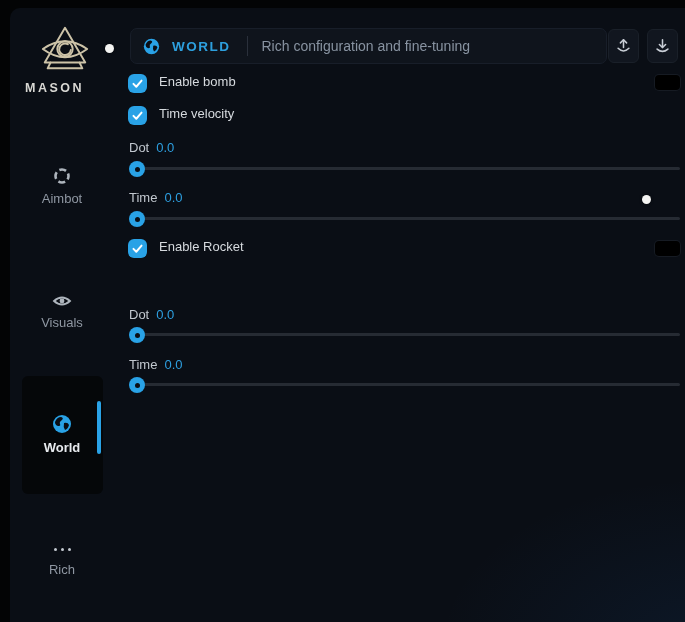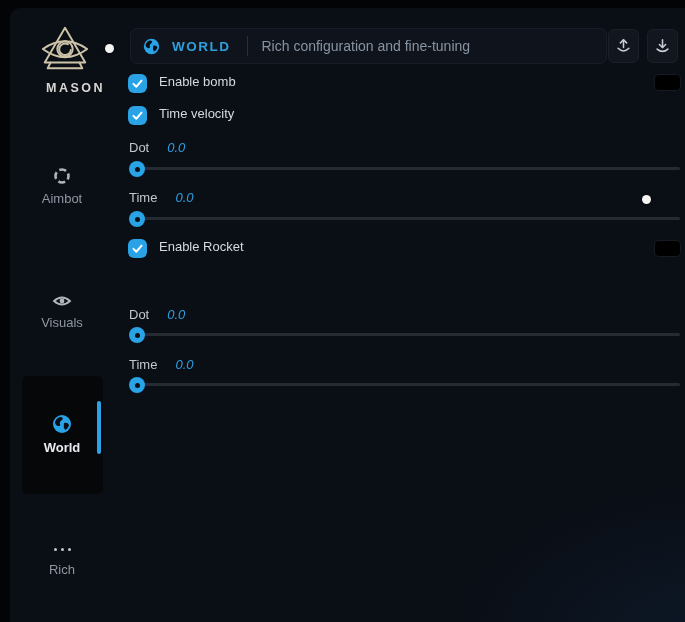--- a/index.html
+++ b/index.html
@@ -2,21 +2,21 @@
 <html><head>
 <meta charset="utf-8">
 <style>
   html,body{margin:0;padding:0;background:#030405;}
   .stage{position:relative;width:685px;height:622px;overflow:hidden;
          font-family:"Liberation Sans", sans-serif;background:#030405;}
   .window{position:absolute;left:10px;top:8px;width:675px;height:614px;
           background:#0a0e15;border-top-left-radius:10px;
           background-image:radial-gradient(420px 260px at 104% 104%, rgba(35,110,200,0.10), transparent 65%);}
   
-  .brand{position:absolute;left:15px;top:16px;width:80px;text-align:right;}
+  .brand{position:absolute;left:15px;top:16px;width:80px;text-align:left;}
   .brand svg{display:block;margin:0 auto;}
   .brand-name{margin-top:5px;font-size:12.5px;font-weight:bold;letter-spacing:2.5px;color:#d8d7d3;}
   .nav-item{position:absolute;width:80px;left:12px;text-align:center;cursor:pointer;}
   .nav-item .nav-ico{display:block;margin:0 auto;}
   .nav-label{margin-top:6px;font-size:13px;color:#8f97a2;}
   .nav-item.active .nav-label{color:#e7eaee;font-weight:bold;}
   .active-bg{position:absolute;left:12px;top:368px;width:81px;height:118px;
              background:#050709;border-radius:6px;}
   .active-bar{position:absolute;left:87px;top:393px;width:4px;height:53px;
               background:#2aa2e6;border-radius:2px;}
@@ -33,21 +33,21 @@
             border:1px solid #1a2029;border-radius:6px;box-sizing:border-box;
             display:flex;align-items:center;justify-content:center;cursor:pointer;}
   
   .chk-row{position:absolute;left:118px;display:flex;align-items:flex-start;cursor:pointer;}
   .chk-box{width:19px;height:19px;border-radius:6px;background:#29a2e6;
            display:flex;align-items:center;justify-content:center;}
   .chk-label{margin-left:12px;font-size:13px;color:#d6dade;}
   .swatch{position:absolute;left:645px;width:25px;height:15px;border-radius:4px;
           background:#000;box-shadow:0 0 0 1px #161b23;cursor:pointer;}
   .sl-label{position:absolute;left:119px;font-size:13px;color:#c2c8cf;}
-  .sl-label .val{color:#2d9fe0;margin-left:18px;font-style:italic;}
+  .sl-label .val{color:#2d9fe0;margin-left:7px;}
   .sl-track{position:absolute;left:120px;width:550px;height:3px;background:#262b33;
             border-radius:2px;cursor:pointer;}
   .sl-handle{position:absolute;left:119px;width:16px;height:16px;border-radius:50%;
              background:#29a2e6;cursor:pointer;}
   .sl-handle::after{content:"";position:absolute;left:5.5px;top:5.5px;width:5px;height:5px;
              border-radius:50%;background:#0a0e15;}
   .cursor-dot{position:absolute;width:9px;height:9px;border-radius:50%;background:#f4f4f2;
               box-shadow:0 0 3px rgba(0,0,0,0.6);}
 </style>
 </head>

